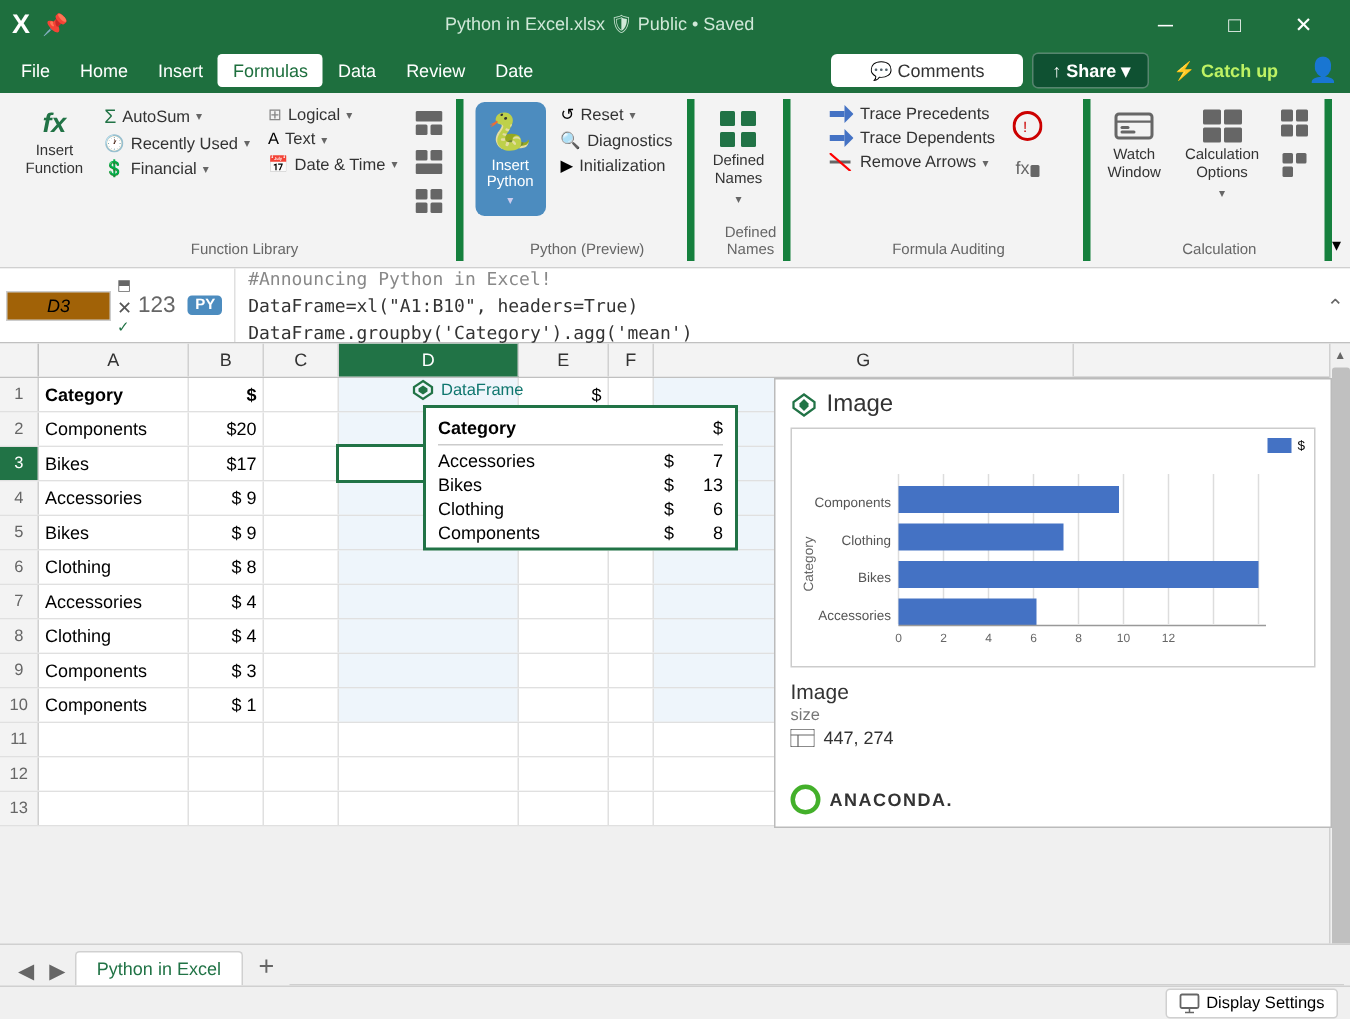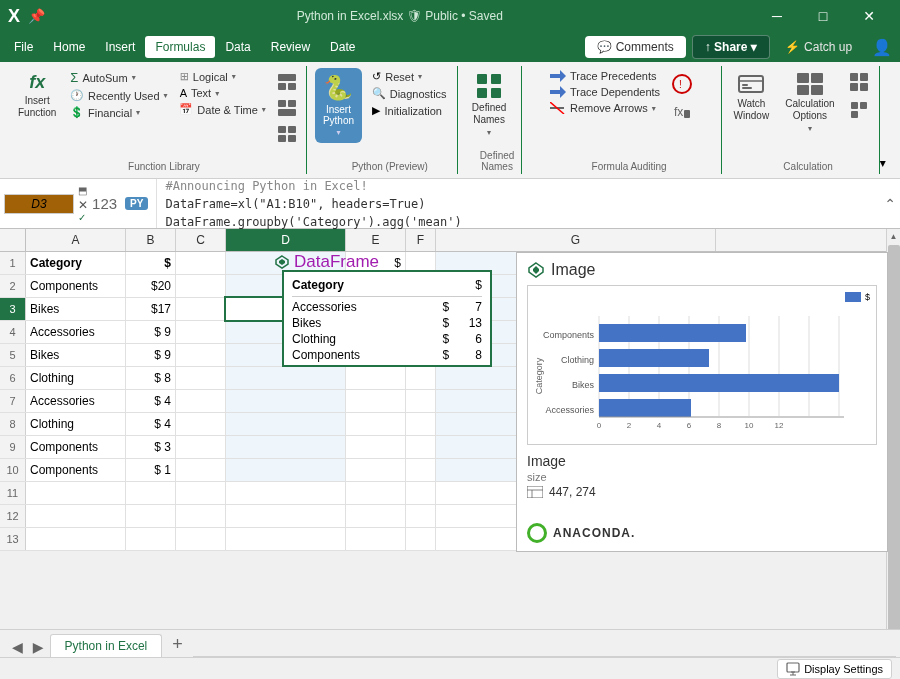--- a/index.html
+++ b/index.html
@@ -11,29 +11,29 @@
     .titlebar-pin { font-size: 14px; color: #a8d5b5; }
     .titlebar-title { flex: 1; text-align: center; font-size: 12px; color: #d0e8d8; }
     .titlebar-controls { display: flex; gap: 0; }
     .titlebar-btn { width: 46px; height: 32px; display: flex; align-items: center; justify-content: center; cursor: pointer; color: white; font-size: 14px; }
 
     
     .menubar { background: #1e6f3e; color: white; height: 30px; display: flex; align-items: center; padding: 0 4px; }
     .menu-item { padding: 4px 10px; font-size: 12px; color: white; cursor: pointer; border-radius: 3px; }
     .menu-item.active { background: white; color: #1e6f3e; border-radius: 3px; }
     .menu-right { margin-left: auto; display: flex; align-items: center; gap: 6px; }
-    .comments-btn { background: white; color: #333; border: none; border-radius: 4px; padding: 4px 12px; font-size: 12px; cursor: pointer; display: flex; align-items: center; gap: 4px; }
+    .comments-btn { background: white; color: #333; border: none; border-radius: 4px; padding: 4px 26px; font-size: 12px; cursor: pointer; display: flex; align-items: center; gap: 4px; }
     .share-btn { background: #0f5132; color: white; border: 1px solid rgba(255,255,255,0.3); border-radius: 4px; padding: 4px 12px; font-size: 12px; cursor: pointer; display: flex; align-items: center; gap: 4px; font-weight: 600; }
-    .catchup-btn { background: transparent; color: #e5e5e5; border: none; padding: 4px 10px; font-size: 12px; cursor: pointer; display: flex; align-items: center; gap: 4px; }
+    .catchup-btn { background: transparent; color: #bef264; border: none; padding: 4px 10px; font-size: 12px; cursor: pointer; display: flex; align-items: center; gap: 4px; font-weight: bold; }
     .person-icon-btn { background: transparent; color: white; border: none; padding: 4px; font-size: 16px; cursor: pointer; }
 
     
     .ribbon { background: #f3f3f3; border-bottom: 1px solid #d0d0d0; }
     .ribbon-content { display: flex; padding: 4px 6px; gap: 0; align-items: stretch; min-height: 90px; }
-    .ribbon-group { display: flex; flex-direction: column; align-items: center; border-right: 1px solid #15803d; padding: 2px 6px; position: relative; }
+    .ribbon-group { display: flex; flex-direction: column; align-items: center; border-right: 5px solid #15803d; padding: 2px 6px; position: relative; }
     .ribbon-group-label { font-size: 10px; color: #666; position: absolute; bottom: 2px; left: 16px; right: 0; text-align: center; margin-top: 29px; }
     .ribbon-group-content { display: flex; align-items: flex-start; gap: 4px; flex: 1; padding-bottom: 14px; }
     .ribbon-btn-large { display: flex; flex-direction: column; align-items: center; justify-content: center; padding: 4px 6px; cursor: pointer; border-radius: 4px; min-width: 42px; gap: 2px; }
     .ribbon-btn-large .icon { font-size: 22px; }
     .ribbon-btn-large .label { font-size: 10px; text-align: center; color: #333; line-height: 1.2; }
     .ribbon-btn-small { display: flex; align-items: center; gap: 4px; padding: 2px 4px; cursor: pointer; border-radius: 3px; width: 100%; white-space: nowrap; }
     .ribbon-btn-small .label { font-size: 11px; color: #333; }
     .ribbon-col { display: flex; flex-direction: column; gap: 0; padding-bottom: 14px; }
     .dropdown-arrow { font-size: 8px; color: #666; }
 
@@ -550,21 +550,21 @@
       <tr>
         <td style="padding:1px 0; font-size:12px;">Components</td>
         <td style="text-align:center; font-size:12px;">$</td>
         <td style="text-align:right; font-size:12px;">8</td>
       </tr>
     </tbody>
       </table>
   </div>
 </div>
 
-<div style="position:absolute; top:252px; left:274px; font-size:17px; color:#a21caf; display:flex; align-items:center; gap:4px; z-index:10;">
+<div style="position:absolute; top:252px; left:274px; font-size:11px; color:#0f766e; display:flex; align-items:center; gap:4px; z-index:10;">
   <svg width="16" height="16" viewBox="0 0 16 16">
       <polygon points="8,2 14,6 14,10 8,14 2,10 2,6" fill="none" stroke="#217346" stroke-width="1.5"></polygon>
       <polygon points="8,5 11,7 11,9 8,11 5,9 5,7" fill="#217346"></polygon>
     </svg>
   <span>DataFrame</span>
 </div>
 
 <div style="position:absolute; top:252px; left:516px; width:372px; border:1px solid #bbb; background:white; z-index:10; padding:8px 10px;">
 
   <div style="display:flex; align-items:center; gap:6px; font-size:16px; color:#333; margin-bottom:6px;">

